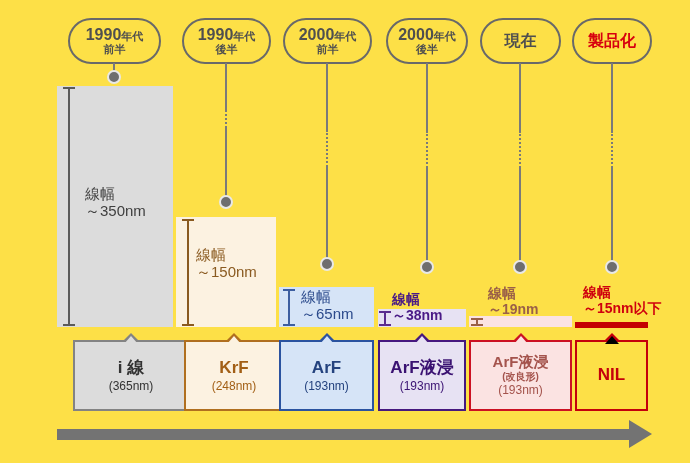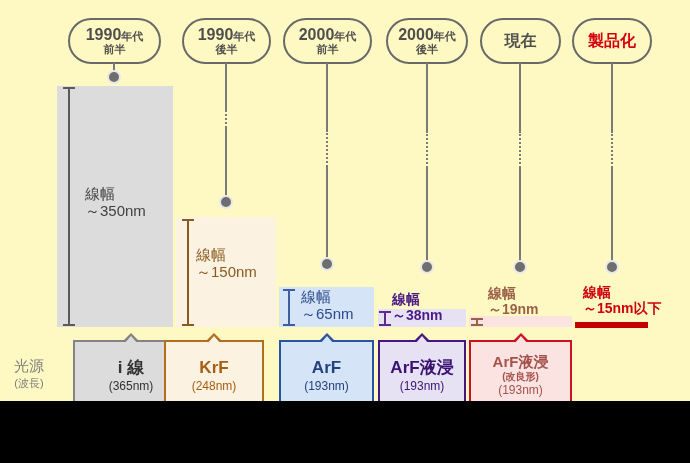--- a/index.html
+++ b/index.html
@@ -1,16 +1,16 @@
 <!DOCTYPE html>
 <html><head>
 <meta charset="utf-8">
 <style>
   html,body{margin:0;padding:0;background:#000;}
-  .stage{position:relative;width:690px;height:401px;background:#fef9c3;overflow:hidden;
+  .stage{position:relative;width:690px;height:463px;background:#fde047;overflow:hidden;
          font-family:"Liberation Sans","DejaVu Sans",sans-serif;}
 
   
   .pill{position:absolute;top:18px;height:46px;box-sizing:border-box;border:2px solid #696969;
         border-radius:24px;display:flex;flex-direction:column;align-items:center;justify-content:center;
         color:#4f4f4f;line-height:1.05;text-align:center;}
   .pill .era-main{font-size:16px;font-weight:bold;}
   .pill .era-suffix{font-size:11px;font-weight:bold;}
   .pill .era-sub{font-size:11px;font-weight:bold;}
   .pill.c1{left:68px;width:93px}
@@ -57,21 +57,21 @@
   .lw.c3{left:301px;top:288px;color:#2b4a8c;font-size:15px;}
   .lw.c4{left:392px;top:291px;color:#4a1a86;font-size:14px;font-weight:bold;}
   .lw.c5{left:488px;top:285px;color:#9a6048;font-size:14px;font-weight:bold;}
   .lw.c6{left:583px;top:284px;color:#cf000e;font-size:14px;font-weight:bold;}
 
   
   .srcbox{position:absolute;top:340px;height:71px;box-sizing:border-box;border:2px solid;
           display:flex;flex-direction:column;align-items:center;justify-content:center;
           text-align:center;line-height:1.2;}
   .srcbox.c1{left:73px;width:116px;background:#dcdcdc;border-color:#838383;color:#333;}
-  .srcbox.c2{left:164px;width:100px;background:#fcf2e1;border-color:#b06f1f;color:#a25f15;}
+  .srcbox.c2{left:184px;width:100px;background:#fcf2e1;border-color:#b06f1f;color:#a25f15;}
   .srcbox.c3{left:279px;width:95px;background:#d6e4f7;border-color:#2b53a0;color:#24427e;}
   .srcbox.c4{left:378px;width:88px;background:#e7e2f3;border-color:#46187f;color:#3a1272;}
   .srcbox.c5{left:469px;width:103px;background:#fbe3e2;border-color:#cc1122;color:#a4534c;}
   .srcbox.c6{left:575px;width:73px;background:transparent;border-color:#c4000b;color:#c4000b;}
   .src-name{font-weight:bold;font-size:17px;}
   .src-name2{font-weight:bold;font-size:10px;}
   .src-wl{font-size:12px;}
   .srcbox.c5 .src-name{font-size:15px;}
   .srcbox.c5 .src-wl{font-size:12px;}
 
@@ -184,24 +184,20 @@
   </div>
   <div class="lw c5">
     <span>線幅</span>
     <span>～19nm</span>
   </div>
   <div class="lw c6">
     <span>線幅</span>
     <span>～15nm以下</span>
   </div>
 
-  <div class="rowlabel">
-    <span class="rl1">光源</span>
-    <span class="rl2">(波長)</span>
-  </div>
 
   <div class="srcbox c1">
     <span class="notch-o"></span>
       <span class="notch-i"></span>
     <span class="src-name">i 線</span>
     <span class="src-wl">(365nm)</span>
   </div>
   <div class="srcbox c2">
     <span class="notch-o"></span>
       <span class="notch-i"></span>
@@ -220,17 +216,22 @@
     <span class="src-name">ArF液浸</span>
     <span class="src-wl">(193nm)</span>
   </div>
   <div class="srcbox c5">
     <span class="notch-o"></span>
       <span class="notch-i"></span>
     <span class="src-name">ArF液浸</span>
     <span class="src-name2">(改良形)</span>
     <span class="src-wl">(193nm)</span>
   </div>
+  <div class="srcbox c6">
+    <span class="notch-o"></span>
+      <span class="notch-i"></span>
+    <span class="src-name">NIL</span>
+  </div>
 
   <div class="tl-bar"></div>
   <div class="tl-head"></div>
 
 </div>
 
 </body></html>

